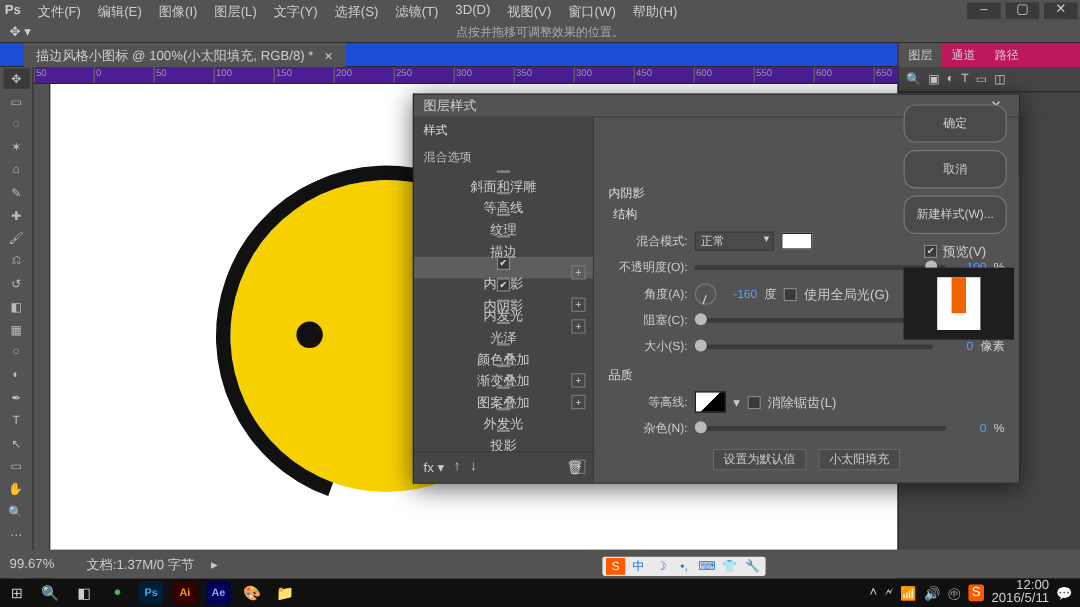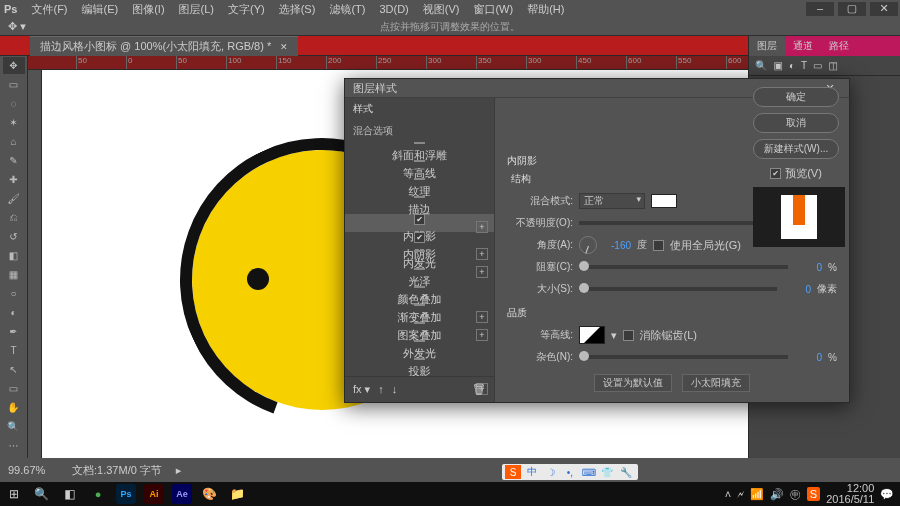--- a/index.html
+++ b/index.html
@@ -5,25 +5,25 @@
 *{margin:0;padding:0;box-sizing:border-box;font-family:"Microsoft YaHei",Arial,sans-serif;font-size:11px;color:#ccc;}
 body{background:#535353;width:900px;height:506px;overflow:hidden;position:relative;}
 .menubar{height:18px;background:#535353;display:flex;align-items:center;padding:0 4px;gap:2px;}
 .menubar .ps{font-weight:bold;margin-right:6px;}
 .menubar .mi{padding:1px 6px;cursor:default;}
 .wincontrols{position:absolute;right:2px;top:2px;display:flex;gap:4px;}
 .wincontrols div{width:28px;height:14px;background:#3a3a3a;text-align:center;line-height:12px;}
 .optbar{height:18px;background:#535353;border-bottom:1px solid #2e2e2e;display:flex;align-items:center;padding:0 8px;position:relative;}
 .hint{position:absolute;left:50%;transform:translateX(-50%);color:#aaa;font-size:10px;}
 .essentials{position:absolute;right:8px;top:18px;background:#3a3a3a;padding:2px 18px;font-size:10px;}
-.tabbar{height:20px;background:#b91c1c;border-bottom:1px solid #2a2a2a;display:flex;align-items:center;padding-left:30px;}
+.tabbar{height:20px;background:#1d4ed8;border-bottom:1px solid #2a2a2a;display:flex;align-items:center;padding-left:20px;}
 .doctab{background:#535353;padding:2px 10px;font-size:10px;border-top:1px solid #6a6a6a;}
 .doctab .x{margin-left:6px;font-size:9px;}
 .main{position:absolute;top:56px;left:28px;right:152px;bottom:24px;}
-.ruler-h{height:14px;background:#7f1d1d;border-bottom:1px solid #2a2a2a;display:flex;overflow:hidden;padding-left:48px;}
+.ruler-h{height:14px;background:#4c1d95;border-bottom:1px solid #2a2a2a;display:flex;overflow:hidden;}
 .ruler-h span{flex:0 0 50px;font-size:8px;color:#999;border-left:1px solid #666;padding-left:1px;}
 .ruler-v{position:absolute;left:0;top:14px;bottom:0;width:14px;background:#535353;border-right:1px solid #2a2a2a;}
 .canvas{position:absolute;left:14px;top:14px;right:0;bottom:0;background:#fff;overflow:hidden;}
 .sun{position:absolute;left:150px;top:80px;width:260px;height:260px;border-radius:50%;background:#f7d000;}
 .sun::before{content:"";position:absolute;left:-12px;top:-12px;right:-12px;bottom:-12px;border:12px solid #111;border-radius:50%;border-right-color:transparent;border-bottom-color:transparent;transform:rotate(-25deg);}
 .eye{position:absolute;width:22px;height:22px;background:#111;border-radius:50%;top:118px;}
 .eye.l{left:55px;}
 .eye.r{left:165px;}
 .tools{position:absolute;left:0;top:56px;bottom:24px;width:28px;background:#535353;border-right:1px solid #2a2a2a;display:flex;flex-direction:column;align-items:center;}
 .tool{width:22px;height:18px;margin:1px 0;display:flex;align-items:center;justify-content:center;font-size:10px;color:#bbb;}
@@ -66,21 +66,21 @@
 .frow{display:flex;align-items:center;height:22px;gap:6px;}
 .frow .lab{width:66px;text-align:right;font-size:10px;color:#ccc;}
 .frow .val{color:#4fa3ff;font-size:10px;min-width:28px;text-align:right;}
 .frow .unit{font-size:10px;color:#ccc;}
 .select{border:1px solid #3a3a3a;background:#4a4a4a;height:16px;min-width:66px;padding:0 16px 0 4px;font-size:10px;position:relative;}
 .select::after{content:"▾";position:absolute;right:3px;top:0;font-size:9px;}
 .colorchip{width:26px;height:14px;background:#fff;border:1px solid #222;}
 .slider{flex:1;height:4px;background:#3a3a3a;position:relative;}
 .slider .knob{position:absolute;top:-4px;width:10px;height:10px;border-radius:50%;background:#bbb;}
 .dlg-btns{position:absolute;right:10px;top:8px;width:86px;display:flex;flex-direction:column;gap:6px;}
-.btn{height:20px;border:1px solid #777;border-radius:10px;background:#4a4a4a;display:flex;align-items:center;justify-content:center;font-size:10px;}
+.btn{height:32px;border:1px solid #777;border-radius:10px;background:#4a4a4a;display:flex;align-items:center;justify-content:center;font-size:10px;}
 .prevw{width:92px;height:60px;background:#1e1e1e;display:flex;align-items:center;justify-content:center;}
 .prevw .logo{width:36px;height:44px;background:#fff;position:relative;}
 .prevw .logo::after{content:"";position:absolute;left:12px;top:0;width:12px;height:30px;background:#f06400;}
 .sbtn{height:18px;border:1px solid #666;background:#4a4a4a;padding:0 8px;display:inline-flex;align-items:center;font-size:10px;}
 .chk{width:11px;height:11px;border:1px solid #888;display:inline-flex;align-items:center;justify-content:center;background:#3a3a3a;}
 .chk.ch::after{content:"✔";font-size:8px;}
 .dial{width:18px;height:18px;border:1px solid #777;border-radius:50%;position:relative;}
 .dial::after{content:"";position:absolute;left:8px;top:1px;width:1px;height:8px;background:#ccc;transform-origin:bottom;transform:rotate(-160deg);}
 .contour{width:26px;height:18px;background:linear-gradient(135deg,#fff 49%,#000 51%);border:1px solid #222;}
 </style>

